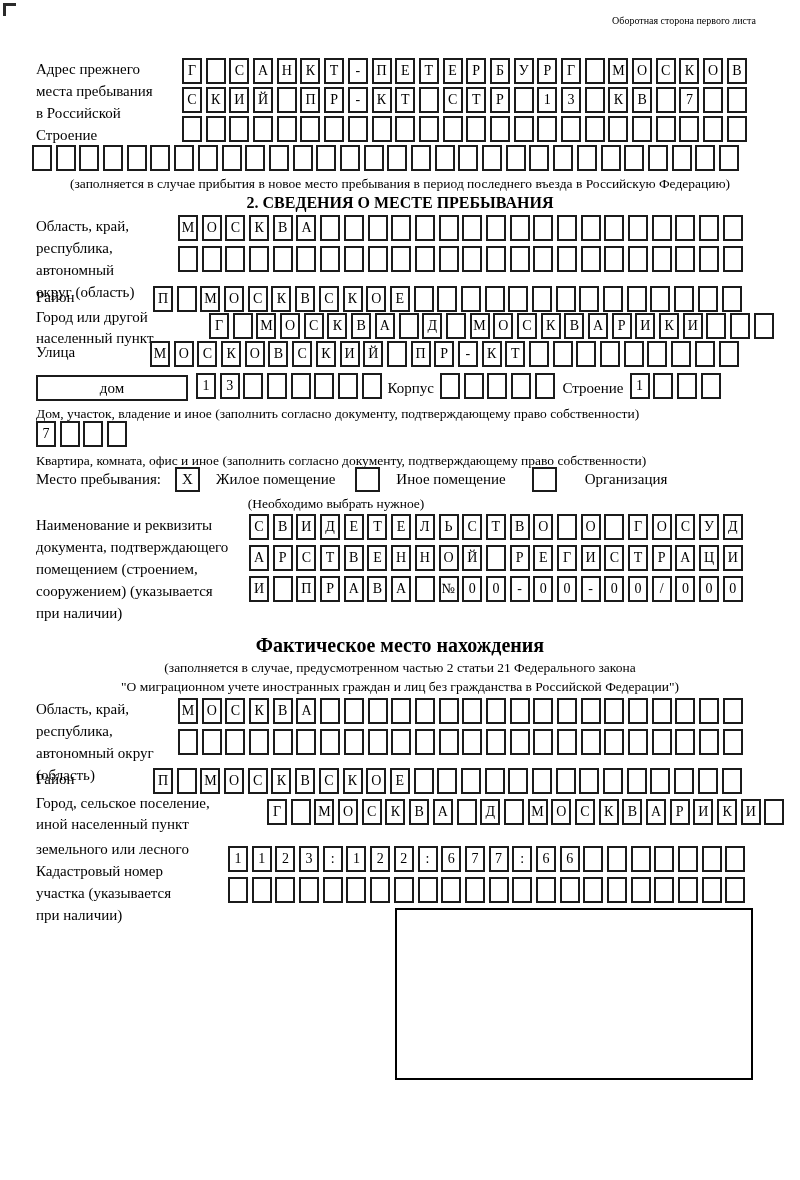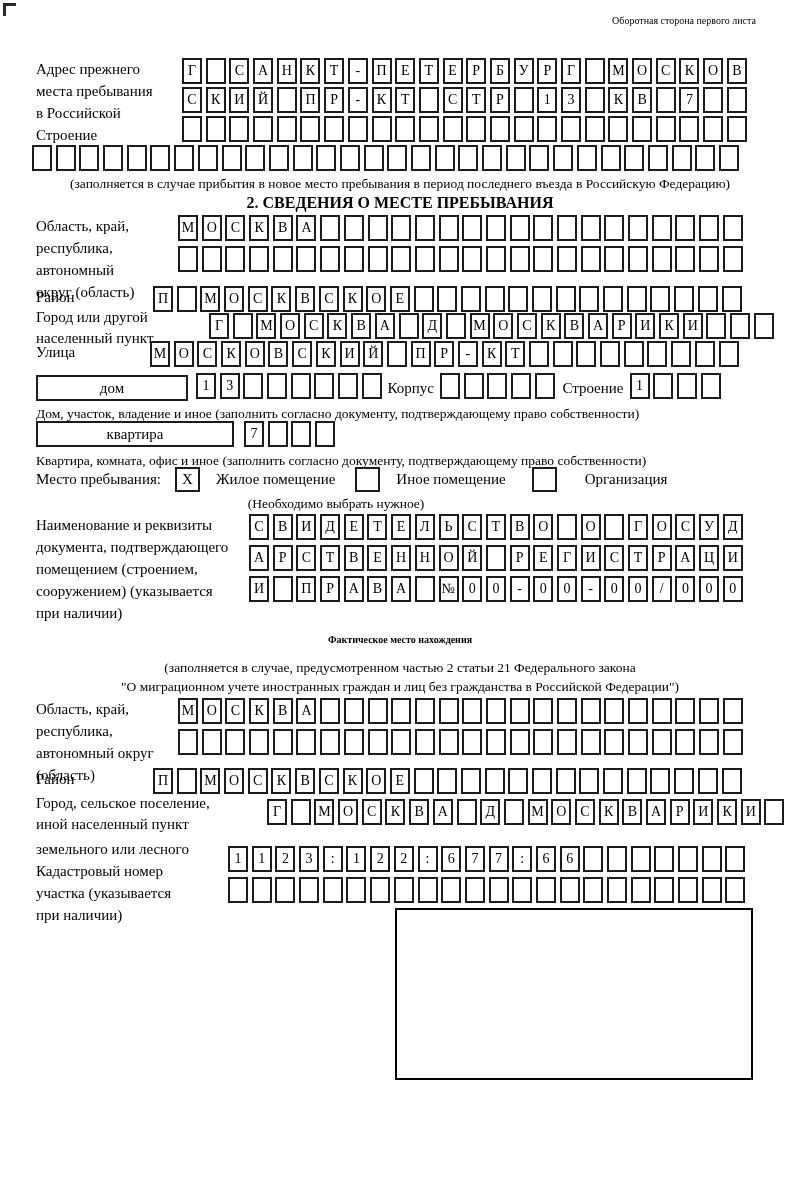--- a/index.html
+++ b/index.html
@@ -102,21 +102,20 @@
     <div class="wide-box" style="width:152px;margin-right:8px;">дом</div>
     <div class="row"><span class="cell">1</span><span class="cell">3</span><span class="cell"></span><span class="cell"></span><span class="cell"></span><span class="cell"></span><span class="cell"></span><span class="cell"></span></div>
     <div class="inline-label" style="margin:0 6px 0 2px;">Корпус</div>
     <div class="row"><span class="cell"></span><span class="cell"></span><span class="cell"></span><span class="cell"></span><span class="cell"></span></div>
     <div class="inline-label" style="margin:0 6px 0 4px;">Строение</div>
     <div class="row"><span class="cell">1</span><span class="cell"></span><span class="cell"></span><span class="cell"></span></div>
   </div>
   <div class="abs cap" style="top:405px;left:36px;">Дом, участок, владение и иное (заполнить согласно документу, подтверждающему право собственности)</div>
 
   <div class="abs" style="top:421px;left:36px;display:flex;align-items:flex-start;">
-    <div class="wide-box" style="width:198px;margin-right:10px;">квартира</div>
     <div class="row"><span class="cell">7</span><span class="cell"></span><span class="cell"></span><span class="cell"></span></div>
   </div>
   <div class="abs cap" style="top:452px;left:36px;">Квартира, комната, офис и иное (заполнить согласно документу, подтверждающему право собственности)</div>
 
   <div class="abs" style="top:467px;left:36px;white-space:nowrap;">
     <span class="slabel">Место пребывания:</span>
     <span class="checkbox" style="margin-left:10px;">X</span>
     <span class="slabel" style="margin-left:12px;">Жилое помещение</span>
     <span class="checkbox" style="margin-left:16px;"></span>
     <span class="slabel" style="margin-left:12px;">Иное помещение</span>
@@ -133,21 +132,21 @@
         <div>сооружением) (указывается</div>
         <div>при наличии)</div>
       </div>
     <div class="rows">
       <div class="row" style="margin-bottom:5px;"><span class="cell">С</span><span class="cell">В</span><span class="cell">И</span><span class="cell">Д</span><span class="cell">Е</span><span class="cell">Т</span><span class="cell">Е</span><span class="cell">Л</span><span class="cell">Ь</span><span class="cell">С</span><span class="cell">Т</span><span class="cell">В</span><span class="cell">О</span><span class="cell"></span><span class="cell">О</span><span class="cell"></span><span class="cell">Г</span><span class="cell">О</span><span class="cell">С</span><span class="cell">У</span><span class="cell">Д</span></div>
       <div class="row" style="margin-bottom:5px;"><span class="cell">А</span><span class="cell">Р</span><span class="cell">С</span><span class="cell">Т</span><span class="cell">В</span><span class="cell">Е</span><span class="cell">Н</span><span class="cell">Н</span><span class="cell">О</span><span class="cell">Й</span><span class="cell"></span><span class="cell">Р</span><span class="cell">Е</span><span class="cell">Г</span><span class="cell">И</span><span class="cell">С</span><span class="cell">Т</span><span class="cell">Р</span><span class="cell">А</span><span class="cell">Ц</span><span class="cell">И</span></div>
       <div class="row"><span class="cell">И</span><span class="cell"></span><span class="cell">П</span><span class="cell">Р</span><span class="cell">А</span><span class="cell">В</span><span class="cell">А</span><span class="cell"></span><span class="cell">№</span><span class="cell">0</span><span class="cell">0</span><span class="cell">-</span><span class="cell">0</span><span class="cell">0</span><span class="cell">-</span><span class="cell">0</span><span class="cell">0</span><span class="cell">/</span><span class="cell">0</span><span class="cell">0</span><span class="cell">0</span></div>
     </div>
   </div>
 
-  <div class="abs center title" style="top:634px;font-size:10px;">Фактическое место нахождения</div>
+  <div class="abs center title" style="top:634px;font-size:20px;">Фактическое место нахождения</div>
   <div class="abs center cap" style="top:658px;line-height:19px;">(заполняется в случае, предусмотренном частью 2 статьи 21 Федерального закона</div>
   <div class="abs center cap" style="top:677px;line-height:19px;">"О миграционном учете иностранных граждан и лиц без гражданства в Российской Федерации")</div>
 
   <div class="abs field" style="top:698px;left:36px;">
     <div class="flabel" style="width:142px;">
         <div>Область, край,</div>
         <div>республика,</div>
         <div>автономный округ</div>
         <div>(область)</div>
       </div>

